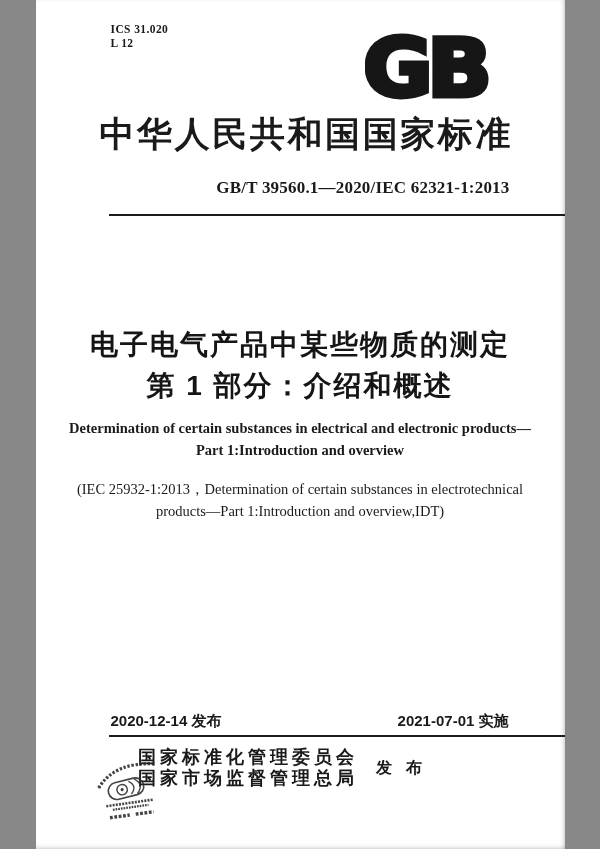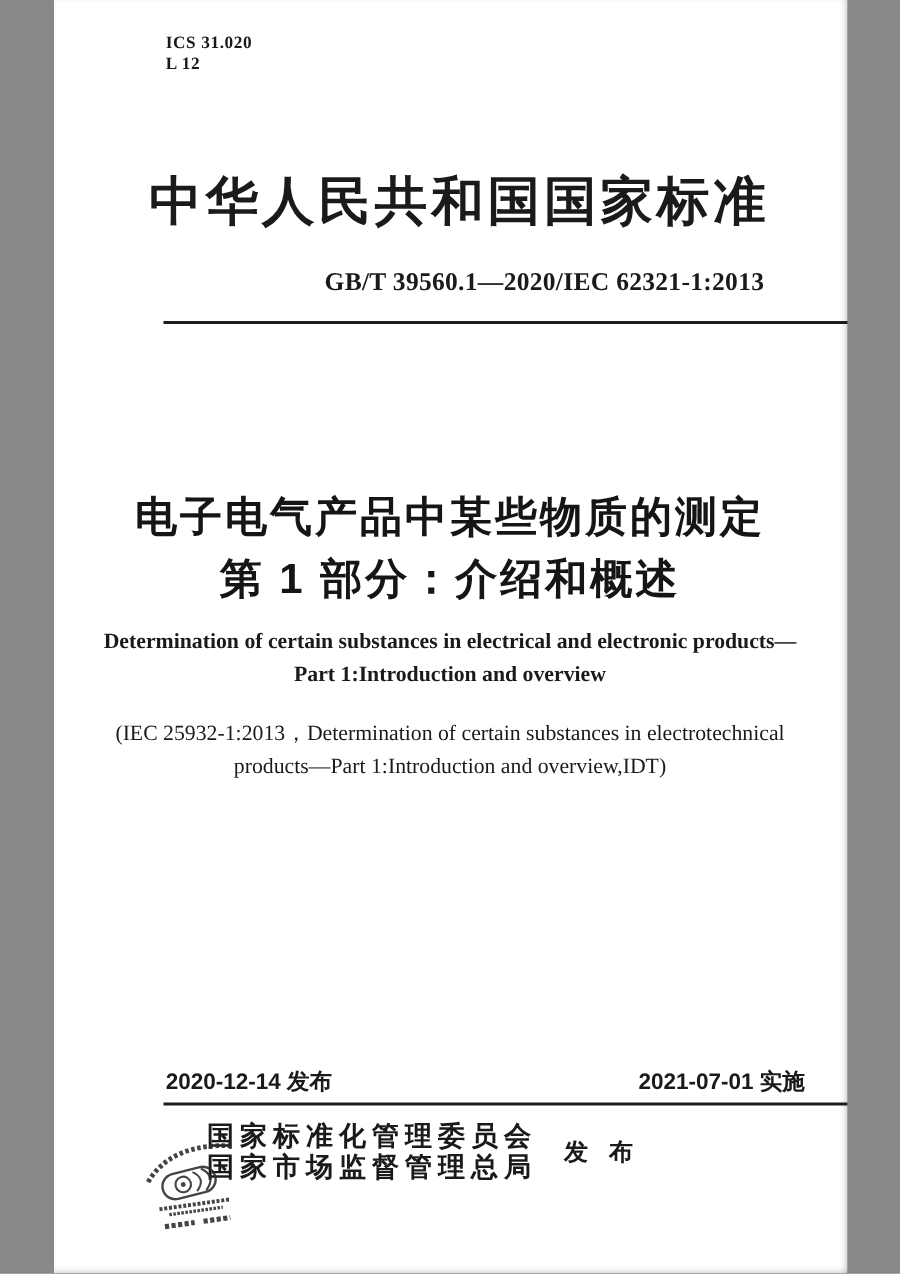--- a/index.html
+++ b/index.html
@@ -59,21 +59,21 @@
     font-size:14.5px;line-height:22px;
     font-family:"Liberation Serif","DejaVu Serif",serif;
   }
   
   .date{
     position:absolute;top:712px;
     font-family:"Liberation Sans","DejaVu Sans",sans-serif;
     font-weight:bold;font-size:15px;
   }
   .date-issue{left:75px;}
-  .date-impl{right:28px;}
+  .date-impl{right:56px;}
   
   .publisher{
     position:absolute;top:747px;left:0;right:0;
     display:flex;justify-content:center;align-items:center;
     transform:translateX(-13px);
   }
   .publisher .lines{
     font-weight:bold;font-size:18px;line-height:21px;letter-spacing:4px;
     white-space:nowrap;text-align:justify;
     font-family:"Liberation Serif","DejaVu Serif",serif;
@@ -89,20 +89,25 @@
 </head>
 <body>
 
 <div class="page">
 
   <div class="ics">
     <div>ICS 31.020</div>
     <div>L 12</div>
   </div>
 
+  <div class="gb-logo">
+    <svg width="146" height="78" viewBox="0 0 146 78" aria-hidden="true">
+      <text x="-2" y="66" font-size="80" font-weight="bold" letter-spacing="-5" fill="#161616" stroke="#161616" stroke-width="5" font-family="'DejaVu Sans','Liberation Sans',sans-serif" transform="scale(1.06,1)">GB</text>
+    </svg>
+  </div>
 
   <div class="nat-header justify-chars">
       <span>中</span>
       <span>华</span>
       <span>人</span>
       <span>民</span>
       <span>共</span>
       <span>和</span>
       <span>国</span>
       <span>国</span>

